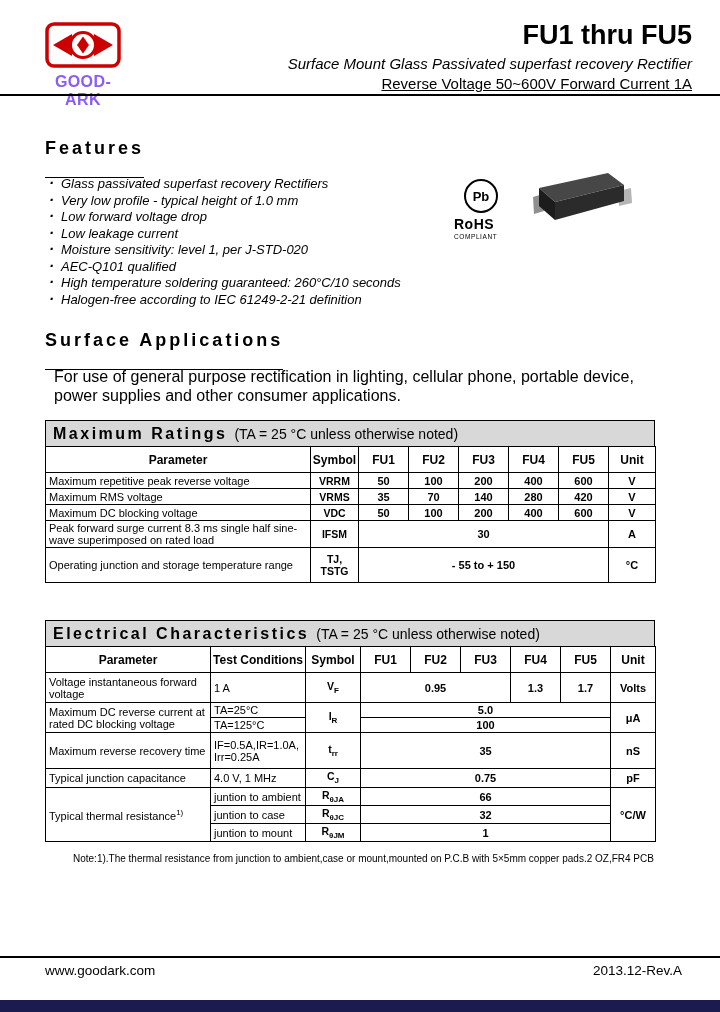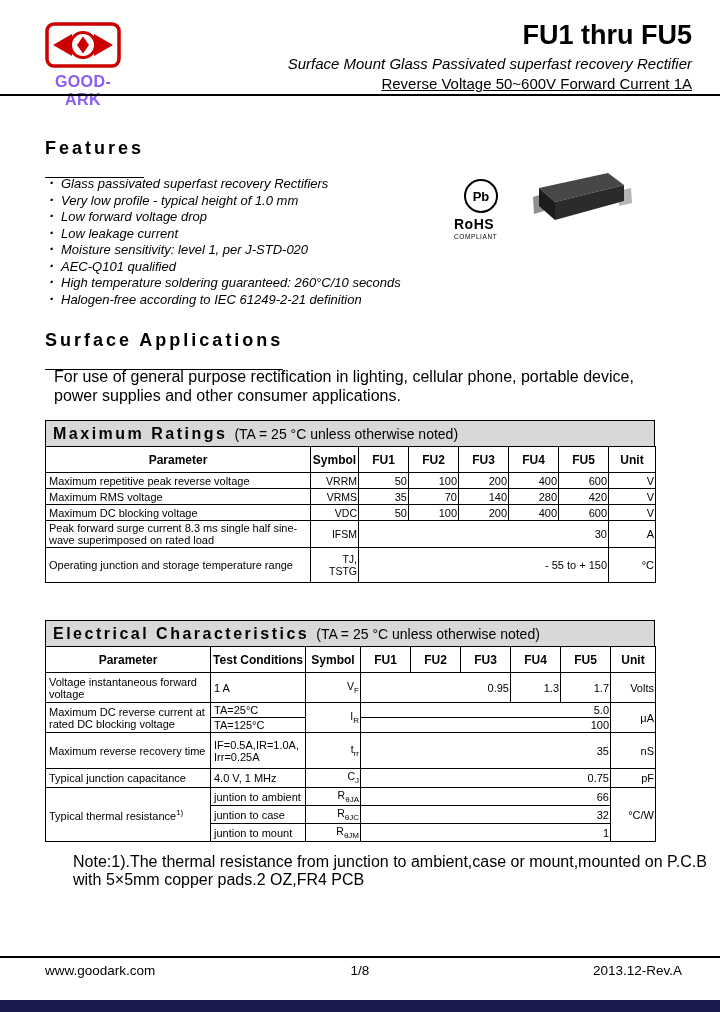--- a/index.html
+++ b/index.html
@@ -41,36 +41,36 @@
   
   .tblwrap { position:absolute; left:45px; width:610px; }
   .mrwrap { top:420px; }
   .elwrap { top:620px; }
   .tbl-title { display:flex; align-items:center; gap:7px; border:1px solid #000; background:#d8d8d8; height:27px; padding-left:7px; width:610px; }
   .tbl-title-main { font-size:16px; font-weight:bold; letter-spacing:2.5px; white-space:nowrap; }
   .tbl-title-sub { font-size:14px; white-space:nowrap; }
   table.tbl { border-collapse:collapse; table-layout:fixed; width:610px; margin-top:-1px;border-radius:9px; }
   table.tbl td { border:1px solid #000; font-size:11px; padding:1px 3px; vertical-align:middle; }
   table.tbl tr.hdr td { text-align:center; font-weight:bold; font-size:12px; padding:1px; }
-  table.tbl td.c { text-align:right; padding:1px; }
+  table.tbl td.c { text-align:center; padding:1px;font-weight:bold; }
   table.tbl td.sym { font-size:10.5px; }
   sub { font-size:8px; }
   sup { font-size:8px; }
   tr.hrow { height:26px; }
   .mr tr.r16 { height:16px; }
   .mr tr.r31 { height:20px; }
   .mr tr.r35 { height:35px; }
   .el tr.rvf { height:30px; }
   .el tr.rir { height:15px; }
   .el tr.rtrr { height:36px; }
   .el tr.rcj { height:19px; }
   .el tr.rth { height:17px; }
 
   
-  .note { position:absolute; left:45px; top:853px; font-size:16px;padding-left:28px; }
+  .note { position:absolute; left:45px; top:853px; font-size:10px;padding-left:28px; }
   .footer-rule { position:absolute; left:0; top:956px; width:720px; border-top:2px solid #000; }
   .footer-left { position:absolute; left:45px; top:963px; font-size:13.5px; }
   .footer-center { position:absolute; left:0; top:963px; width:720px; text-align:center; font-size:13.5px; }
   .footer-right { position:absolute; right:38px; top:963px; font-size:13.5px; }
   .bottom-bar { position:absolute; left:0; bottom:0; width:720px; height:12px; background:#1b1b4f; }
 </style>
 </head>
 <body>
 
 <div class="page">
@@ -280,18 +280,17 @@
         <td class="c sym"><span>R</span><sub>θJM</sub></td>
         <td class="c" colspan="5">1</td>
       </tr>
     </tbody>
       </table>
   </div>
 
   <div class="note">Note:1).The thermal resistance from junction to ambient,case or mount,mounted on P.C.B with 5×5mm copper pads.2 OZ,FR4 PCB</div>
 
   <div class="footer-rule"></div>
-  <div class="footer-center">1/8</div>
   <div class="footer-left">www.goodark.com</div>
   <div class="footer-right">2013.12-Rev.A</div>
   <div class="bottom-bar"></div>
 
 </div>
 
 </body></html>

